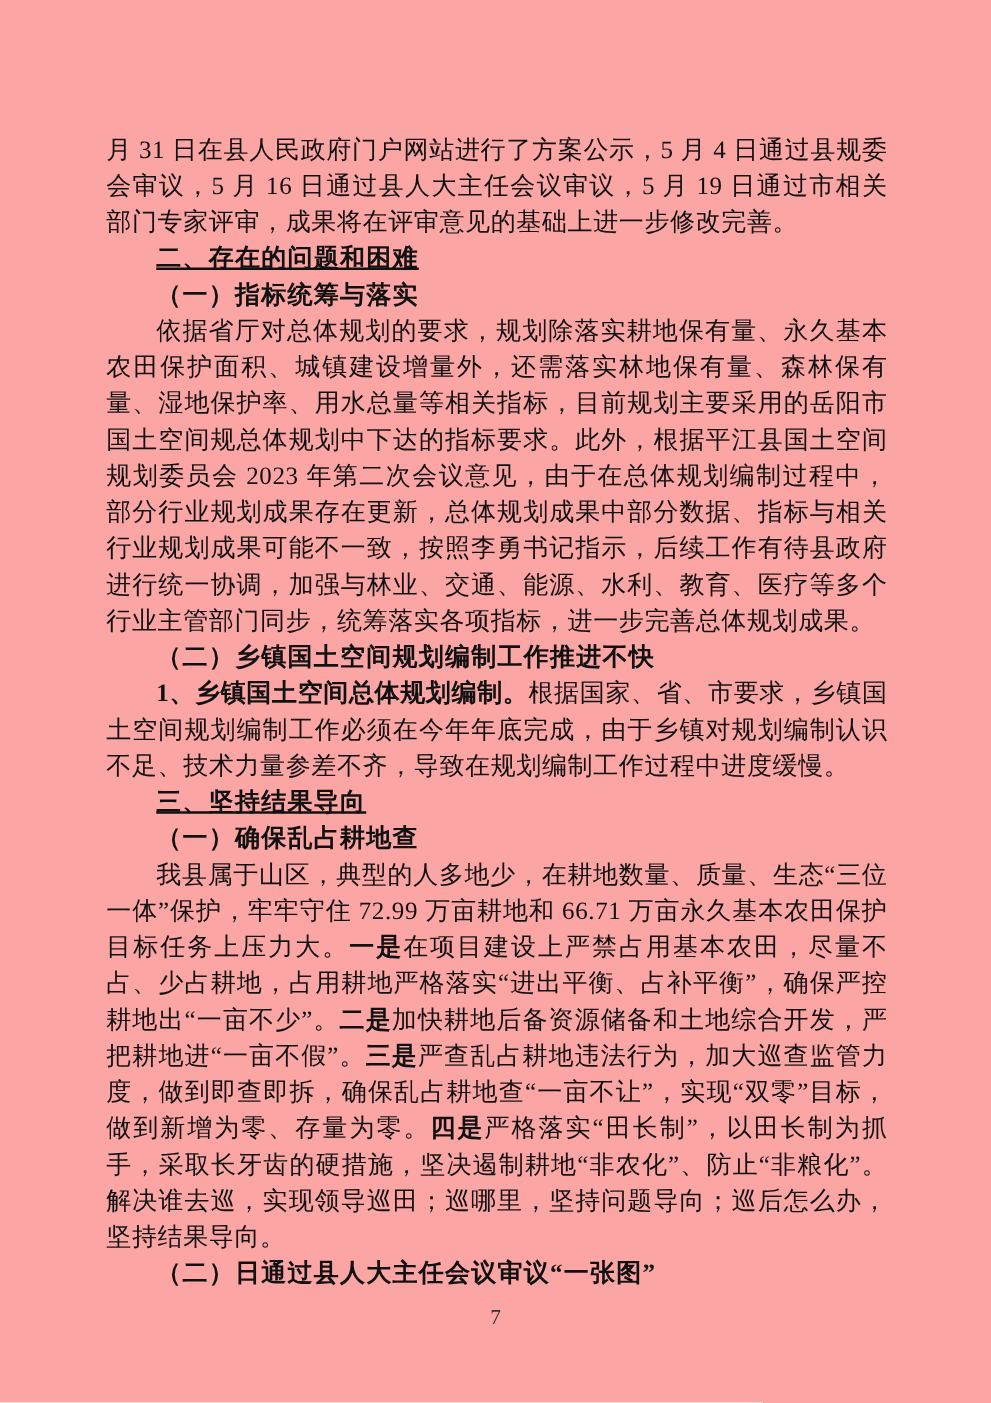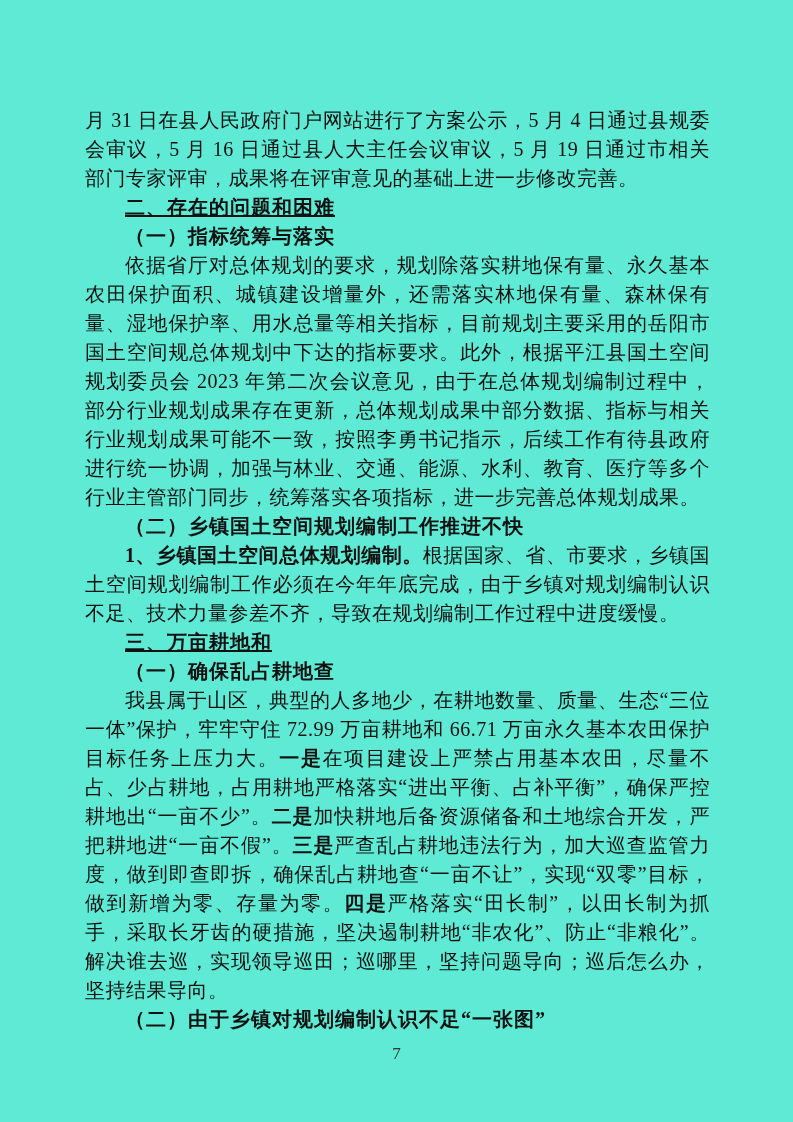--- a/index.html
+++ b/index.html
@@ -1,20 +1,20 @@
 <!DOCTYPE html>
 <html><head>
 <meta charset="utf-8">
 <style>
   html, body { margin: 0; padding: 0; background: #ffffff; }
   .page {
     position: relative;
     width: 793px;
     height: 1122px;
-    background: #5eead4;
+    background: #fca5a5;
     color: #111111;
     font-family: "Liberation Serif", "DejaVu Serif", serif;
     overflow: hidden;
   }
   .content {
     position: absolute;
     left: 85px;
     right: 83px;
     top: 106px;
     font-size: 20px;
@@ -53,19 +53,19 @@
 <body>
 
 <div class="page">
   <div class="content">
       <p class="body no-indent"><span>月 31 日在县人民政府门户网站进行了方案公示，5 月 4 日通过县规委会审议，5 月 16 日通过县人大主任会议审议，5 月 19 日通过市相关部门专家评审，成果将在评审意见的基础上进一步修改完善。</span></p>
       <p class="h1"><b>二、存在的问题和困难</b></p>
       <p class="h2"><b>（一）指标统筹与落实</b></p>
       <p class="body"><span>依据省厅对总体规划的要求，规划除落实耕地保有量、永久基本农田保护面积、城镇建设增量外，还需落实林地保有量、森林保有量、湿地保护率、用水总量等相关指标，目前规划主要采用的岳阳市国土空间规总体规划中下达的指标要求。此外，根据平江县国土空间规划委员会 2023 年第二次会议意见，由于在总体规划编制过程中，部分行业规划成果存在更新，总体规划成果中部分数据、指标与相关行业规划成果可能不一致，按照李勇书记指示，后续工作有待县政府进行统一协调，加强与林业、交通、能源、水利、教育、医疗等多个行业主管部门同步，统筹落实各项指标，进一步完善总体规划成果。</span></p>
       <p class="h2"><b>（二）乡镇国土空间规划编制工作推进不快</b></p>
       <p class="body"><b>1、乡镇国土空间总体规划编制。</b><span>根据国家、省、市要求，乡镇国土空间规划编制工作必须在今年年底完成，由于乡镇对规划编制认识不足、技术力量参差不齐，导致在规划编制工作过程中进度缓慢。</span></p>
-      <p class="h1"><b>三、万亩耕地和</b></p>
+      <p class="h1"><b>三、坚持结果导向</b></p>
       <p class="h2"><b>（一）确保乱占耕地查</b></p>
       <p class="body"><span>我县属于山区，典型的人多地少，在耕地数量、质量、生态“三位一体”保护，牢牢守住 72.99 万亩耕地和 66.71 万亩永久基本农田保护目标任务上压力大。</span><b>一是</b><span>在项目建设上严禁占用基本农田，尽量不占、少占耕地，占用耕地严格落实“进出平衡、占补平衡”，确保严控耕地出“一亩不少”。</span><b>二是</b><span>加快耕地后备资源储备和土地综合开发，严把耕地进“一亩不假”。</span><b>三是</b><span>严查乱占耕地违法行为，加大巡查监管力度，做到即查即拆，确保乱占耕地查“一亩不让”，实现“双零”目标，做到新增为零、存量为零。</span><b>四是</b><span>严格落实“田长制”，以田长制为抓手，采取长牙齿的硬措施，坚决遏制耕地“非农化”、防止“非粮化”。解决谁去巡，实现领导巡田；巡哪里，坚持问题导向；巡后怎么办，坚持结果导向。</span></p>
-      <p class="h2"><b>（二）由于乡镇对规划编制认识不足“一张图”</b></p>
+      <p class="h2"><b>（二）日通过县人大主任会议审议“一张图”</b></p>
     </div>
   <div class="page-number">7</div>
 </div>
 
 </body></html>

